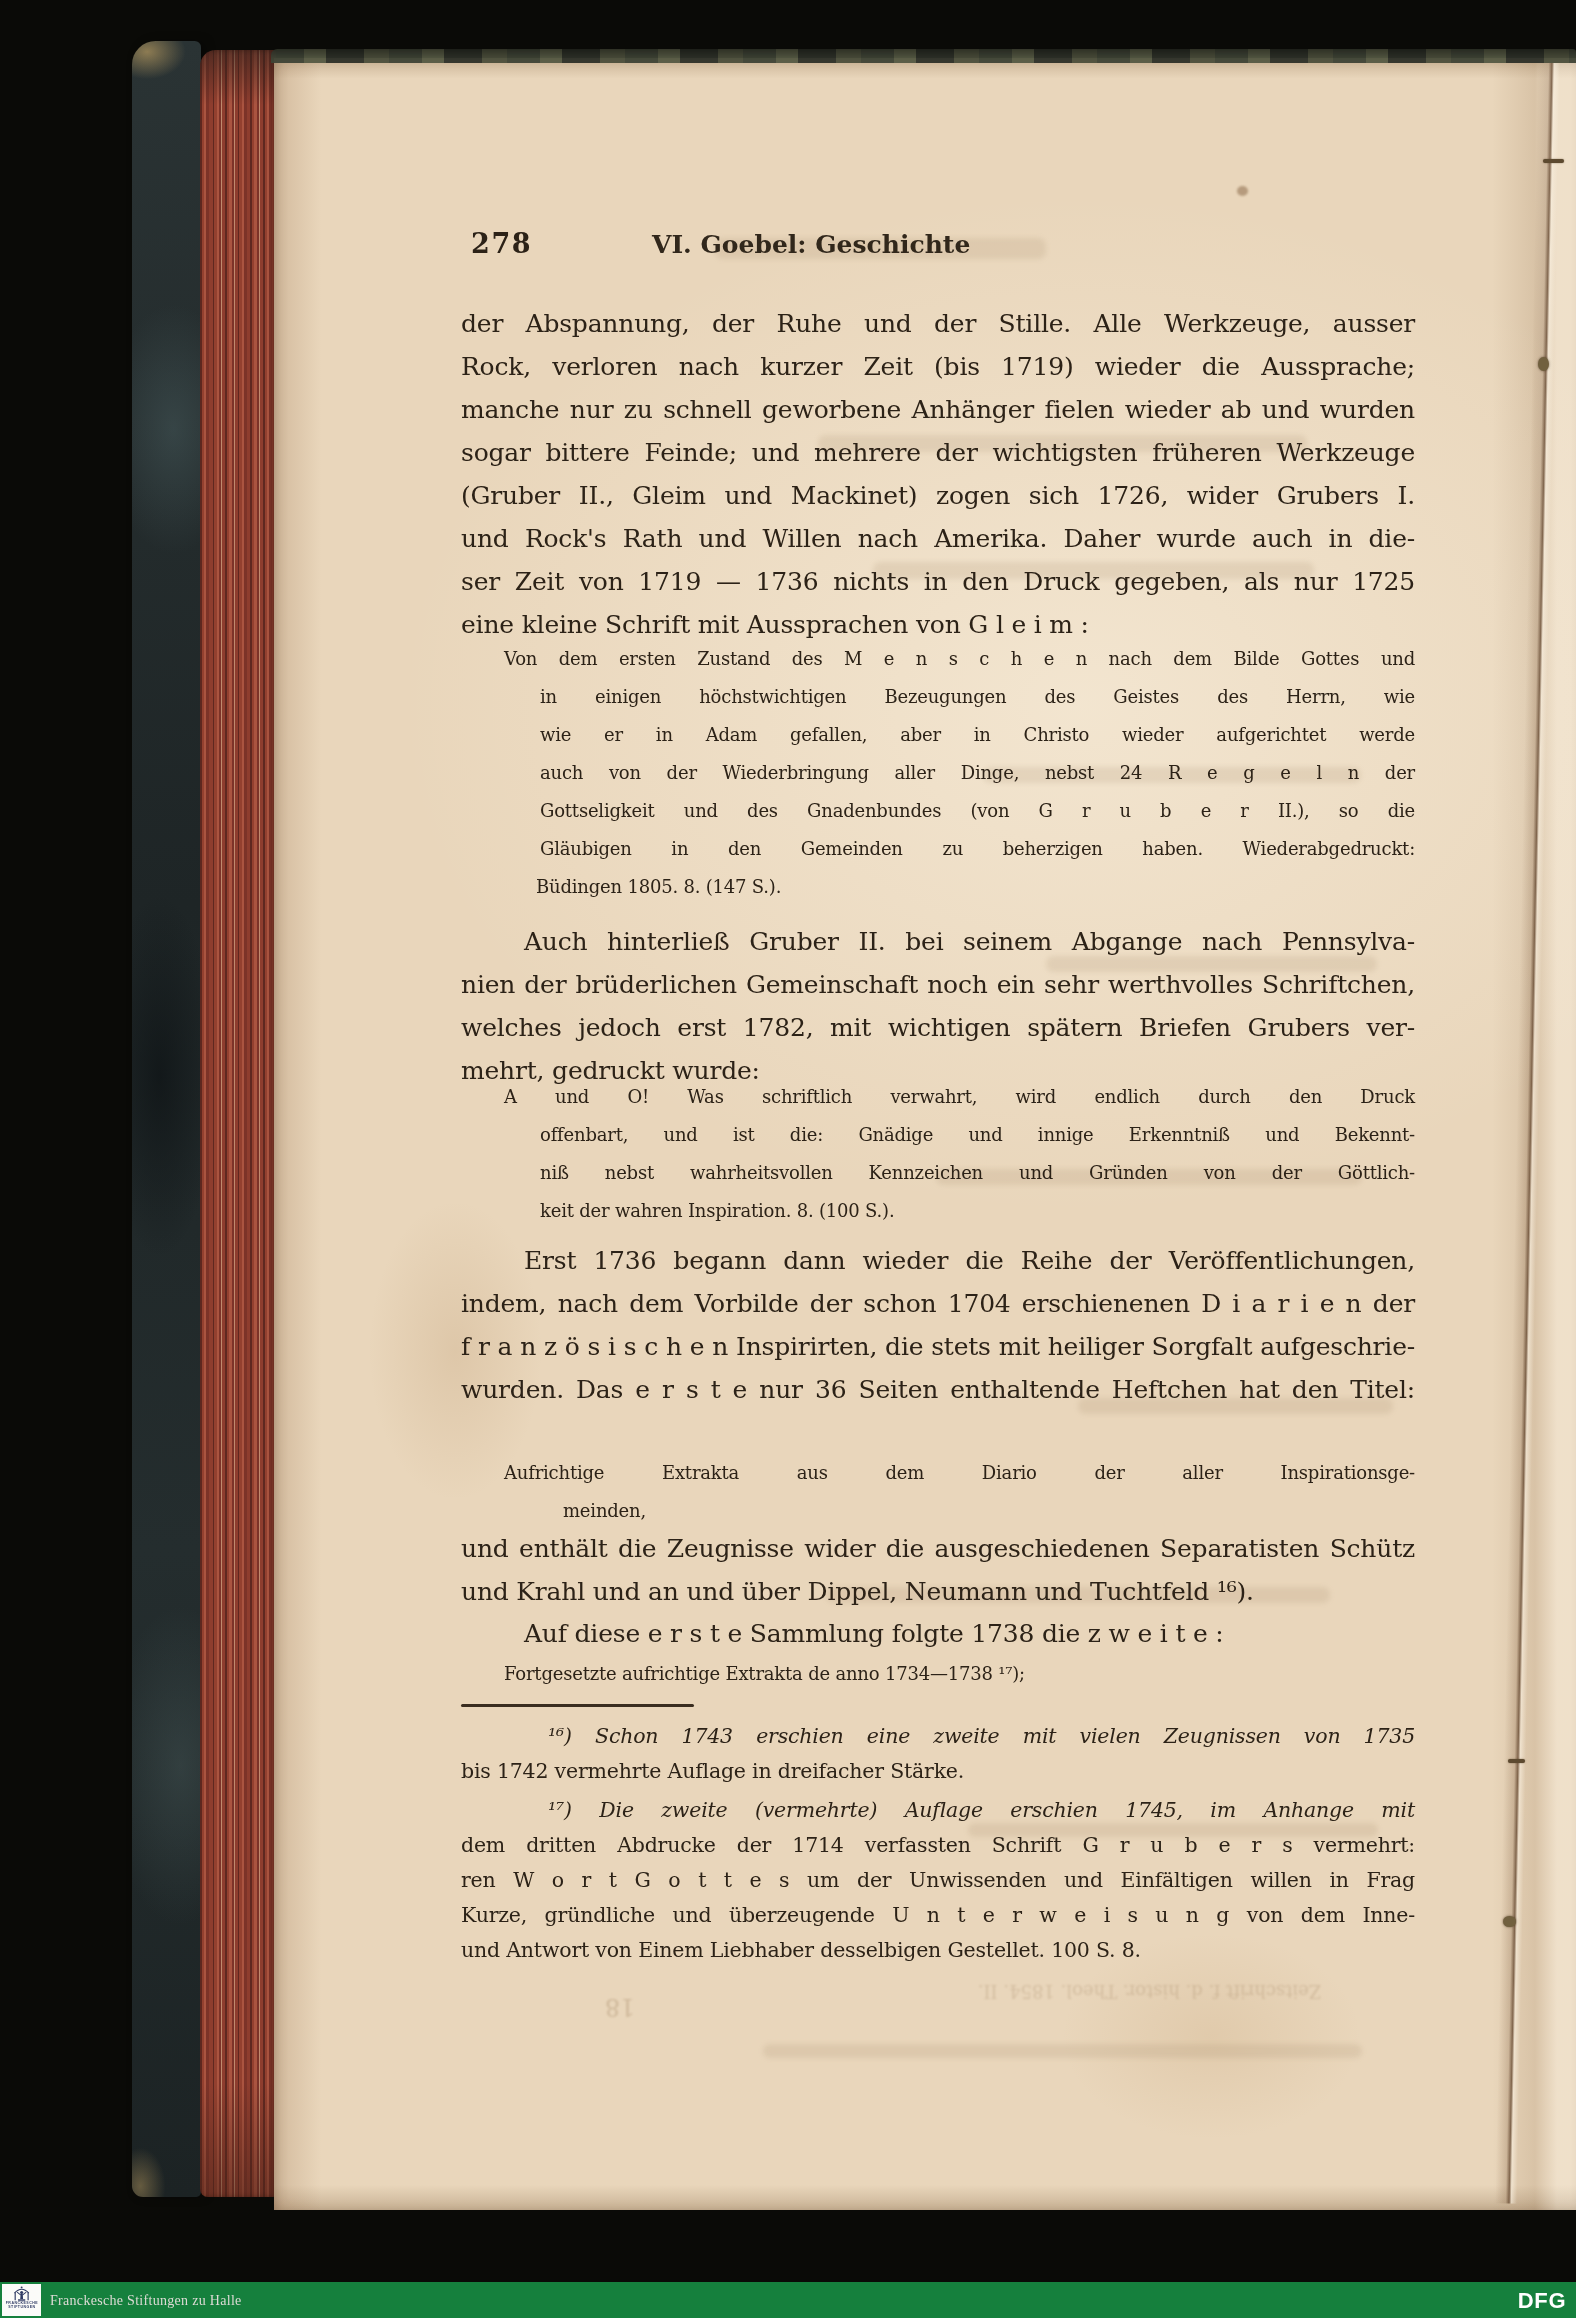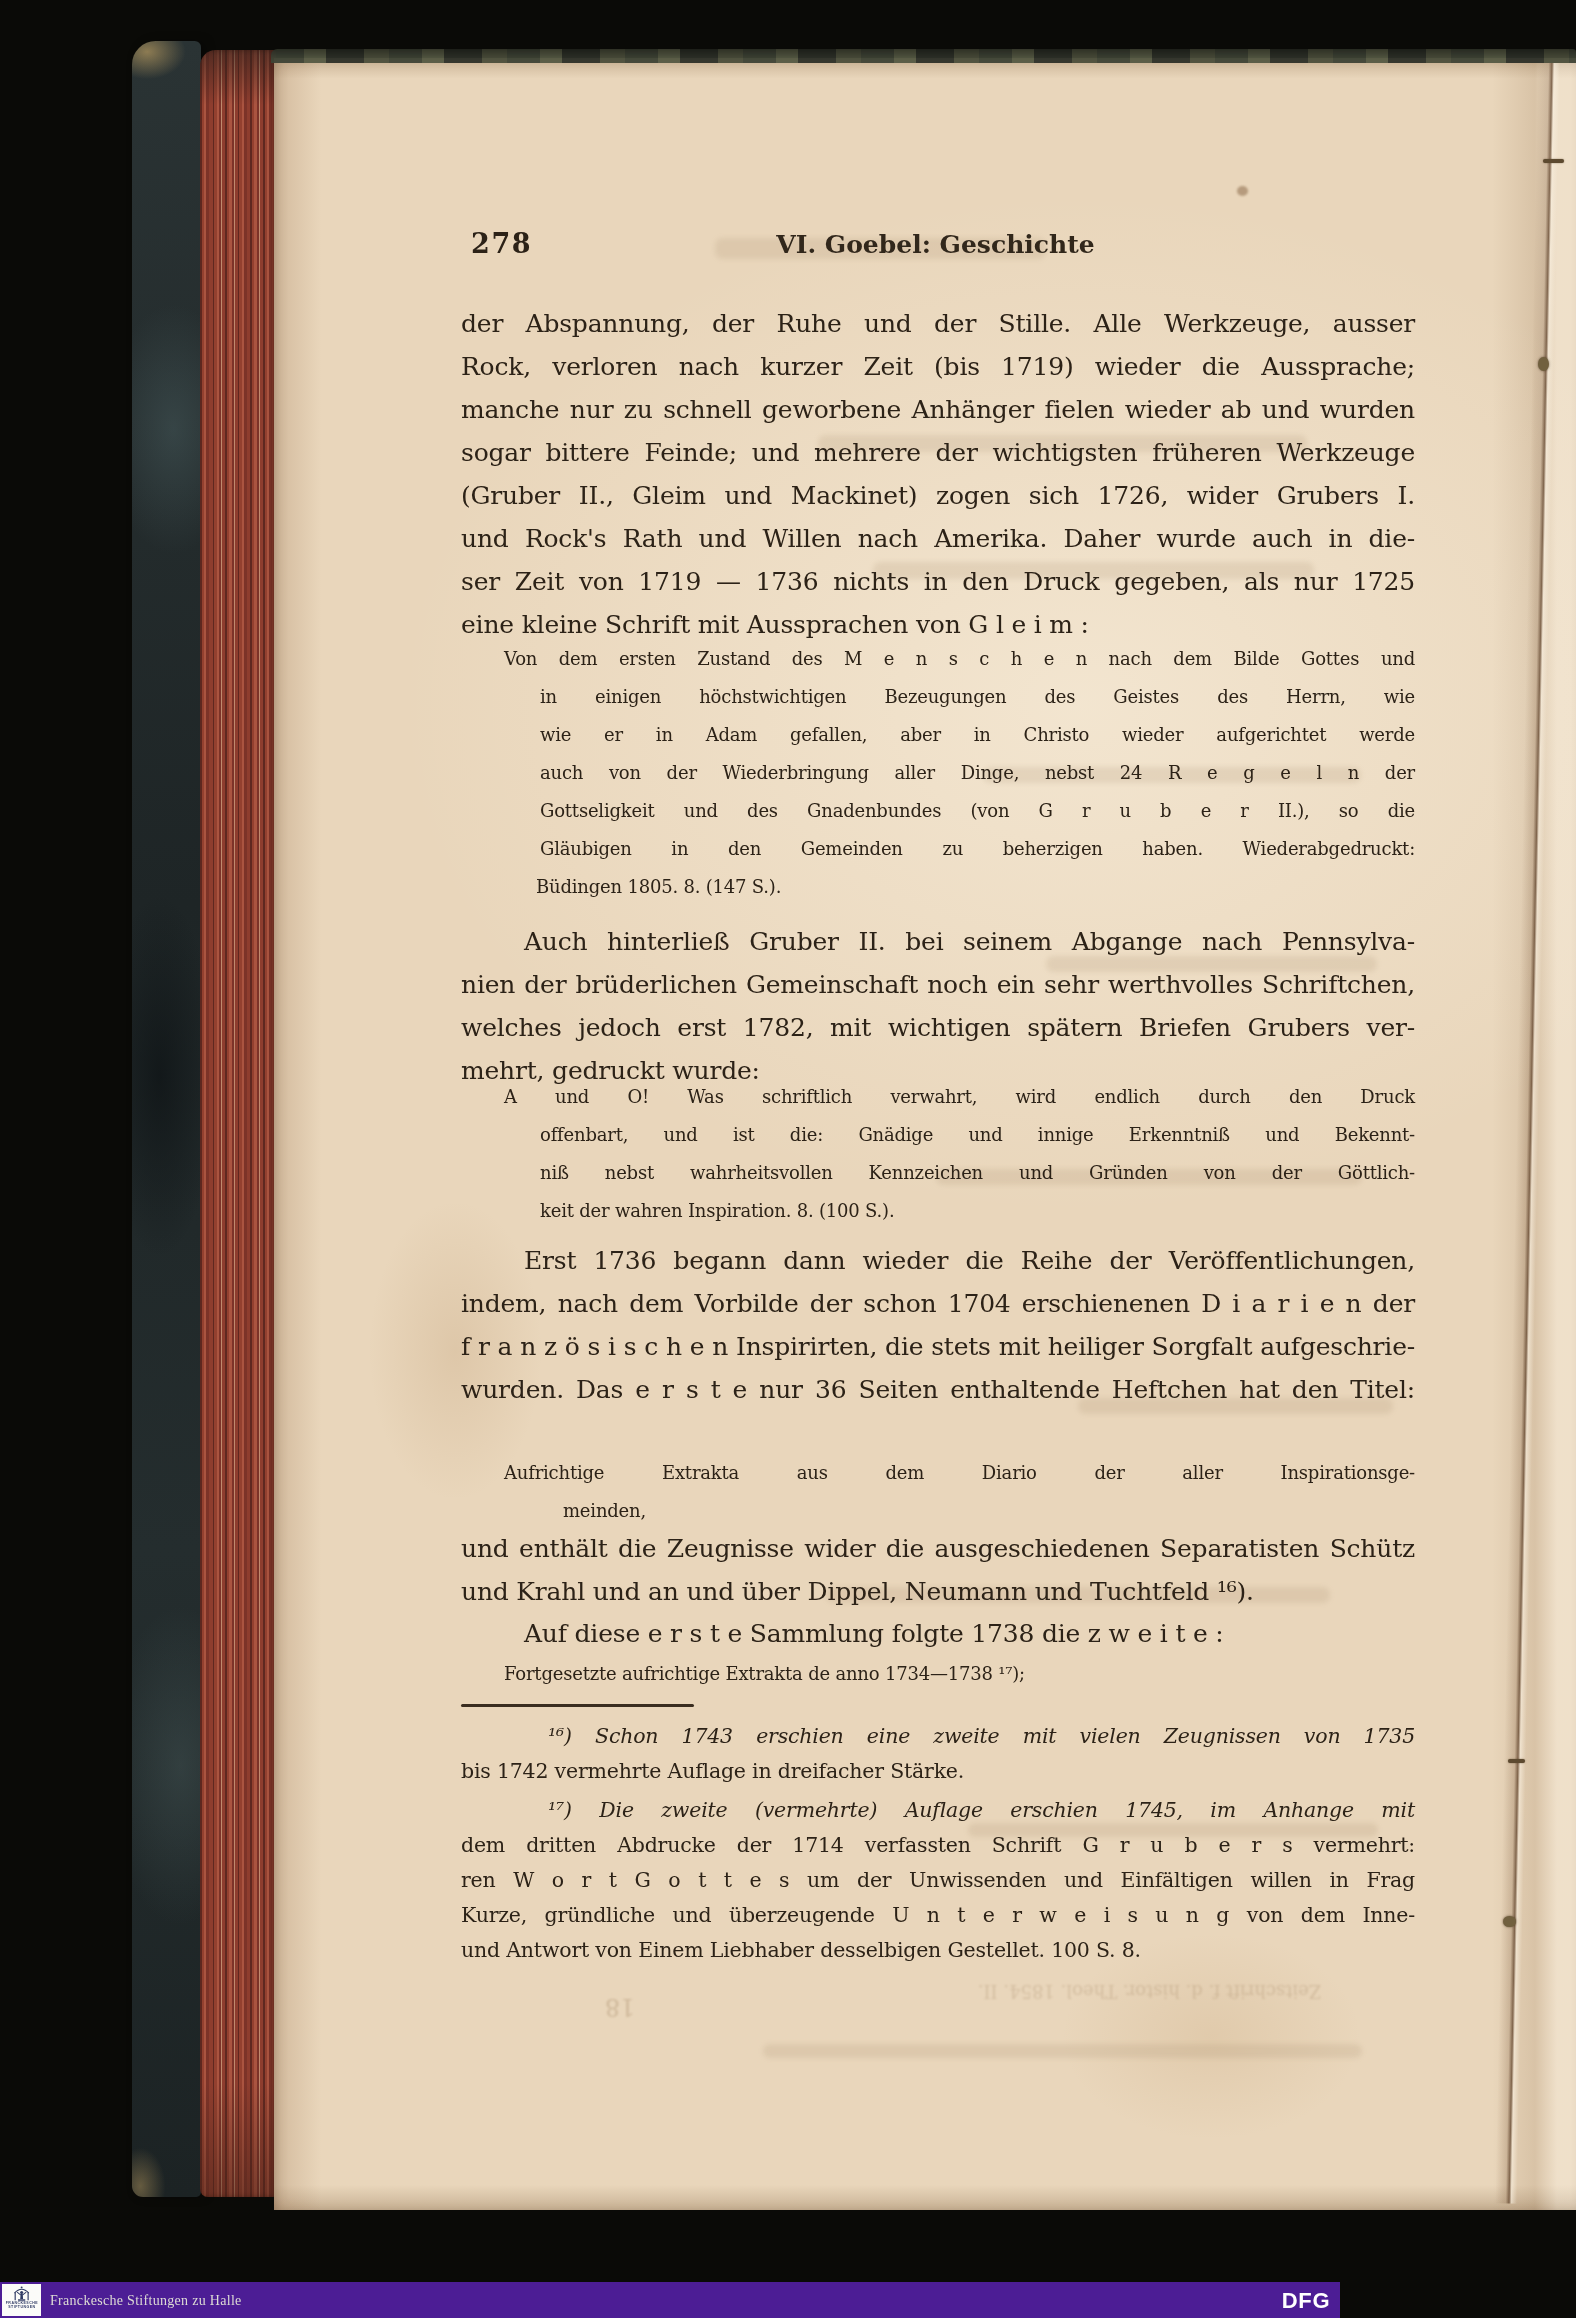--- a/index.html
+++ b/index.html
@@ -52,40 +52,40 @@
   .gutter{
     position:absolute;left:1264px;top:4.7px;width:28px;height:2141px;
     transform:rotate(1.15deg);transform-origin:top center;
     background:linear-gradient(90deg, transparent, rgba(120,85,55,.22) 38%, rgba(88,58,34,.7) 50%, rgba(255,248,235,.5) 58%, transparent 78%);
   }
   .stitch{position:absolute;background:#5d4a30;border-radius:2.4px;box-shadow:0 0 1.6px rgba(60,40,20,.6);}
   .knot{position:absolute;background:#71603f;border-radius:50%;box-shadow:0 0 2.4px rgba(60,40,20,.7);}
   
   .col{position:absolute;left:187px;width:954px;color:#2c2217;}
   .header-num{position:absolute;left:197px;top:170px;font-size:27px;font-weight:bold;color:#2c2217;letter-spacing:1.6px;}
-  .header-title{position:absolute;left:378px;top:172px;width:567px;text-align:center;font-size:25px;font-weight:bold;color:#31271b;}
+  .header-title{position:absolute;left:378px;top:172px;width:567px;text-align:left;font-size:25px;font-weight:bold;color:#31271b;}
   .line{display:block;text-align:justify;text-align-last:justify;white-space:normal;letter-spacing:-0.2px;}
   .noj{text-align-last:left;}
   .body-l{font-size:25px;line-height:43px;height:43px;}
   .quote-l{font-size:18px;line-height:38px;height:38px;}
   .fn-l{font-size:20.5px;line-height:35px;height:35px;}
   .ind{padding-left:63px;}
   .q-first{padding-left:43px;}
   .q-cont{padding-left:79px;}
   .q-last1{padding-left:75px;}
   .q-deep{padding-left:102px;}
   .fn-first{padding-left:87px;font-style:italic;}
   .fnrule{position:absolute;left:187px;top:1646px;width:233px;height:3.2px;background:#3a2d1f;border-radius:1.6px;}
   
   .ghost{position:absolute;color:#8a6a45;transform:rotate(180deg);filter:blur(0.9px);font-family:"DejaVu Serif",serif;}
   .smudge{position:absolute;background:rgba(150,118,82,.14);filter:blur(2.4px);border-radius:7.9px;}
   .stain{position:absolute;border-radius:50%;}
   
   .footer-bar{
-    position:absolute;left:0;top:2282px;width:1340px;height:37px;background:#4c1d95;
+    position:absolute;left:0;top:2282px;width:1576px;height:37px;background:#15803d;
   }
   .logo-box{
     position:absolute;left:2.4px;top:2.4px;width:39px;height:32px;background:#fbfbf9;
     display:flex;flex-direction:column;align-items:center;justify-content:flex-start;padding-top:1.6px;box-sizing:border-box;
   }
   .logo-text{font-family:"Liberation Sans",sans-serif;font-size:3.5px;line-height:3.9px;color:#2e3a64;letter-spacing:0.5px;text-align:center;font-weight:bold;}
   .footer-title{
     position:absolute;left:50px;top:0;height:37px;display:flex;align-items:center;
     font-family:"Liberation Serif",serif;font-size:14px;color:#dddbd5;letter-spacing:0.3px;
   }

